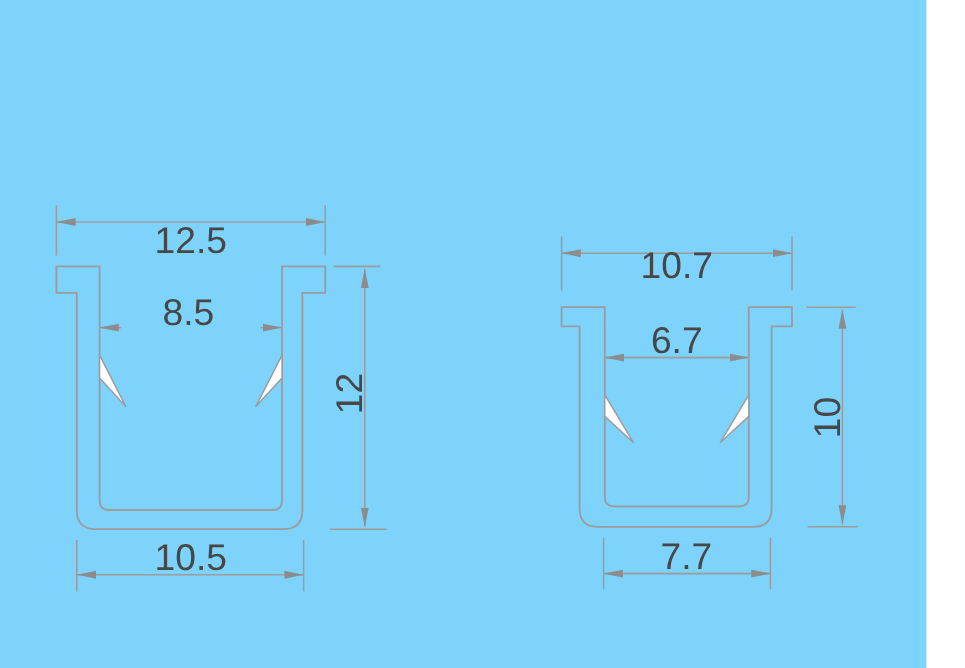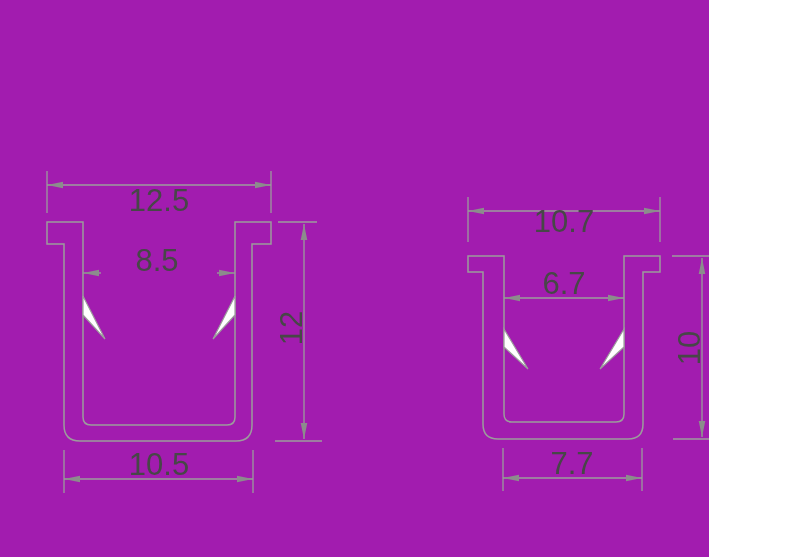--- a/index.html
+++ b/index.html
@@ -2,23 +2,23 @@
 <html><head>
 <meta charset="utf-8">
 <style>
   html, body {
     margin: 0;
     padding: 0;
     background: #ffffff;
   }
   .stage {
     position: relative;
-    width: 709px;
+    width: 772px;
     height: 557px;
-    background: #a21caf;
+    background: #7dd3fc;
     overflow: hidden;
   }
   svg { display: block; }
   .outline {
     fill: none;
     stroke: #9c9c9c;
     stroke-width: 1.5;
     stroke-linejoin: miter;
   }
   .barb {

